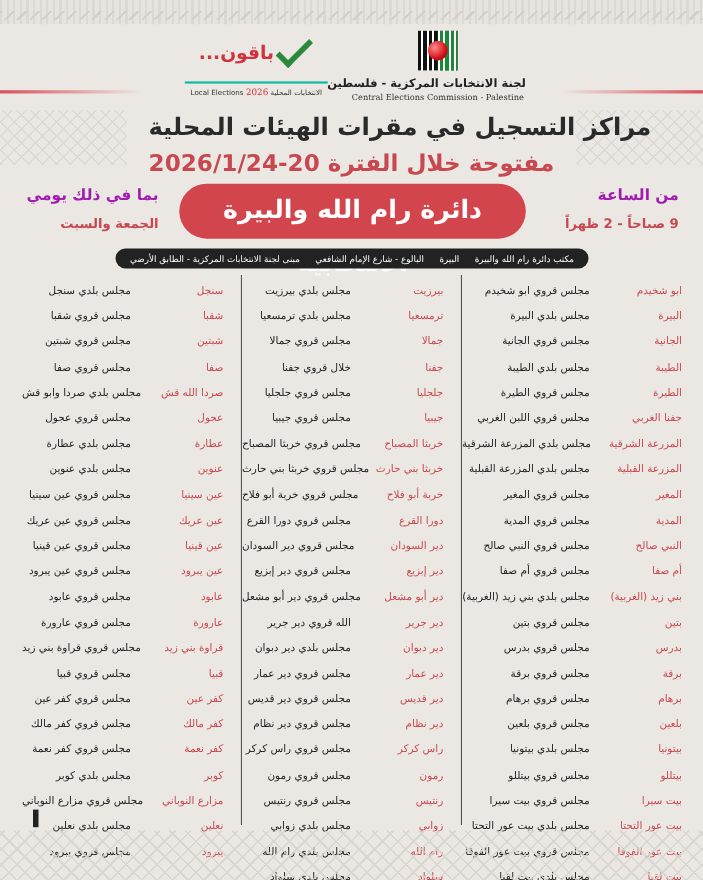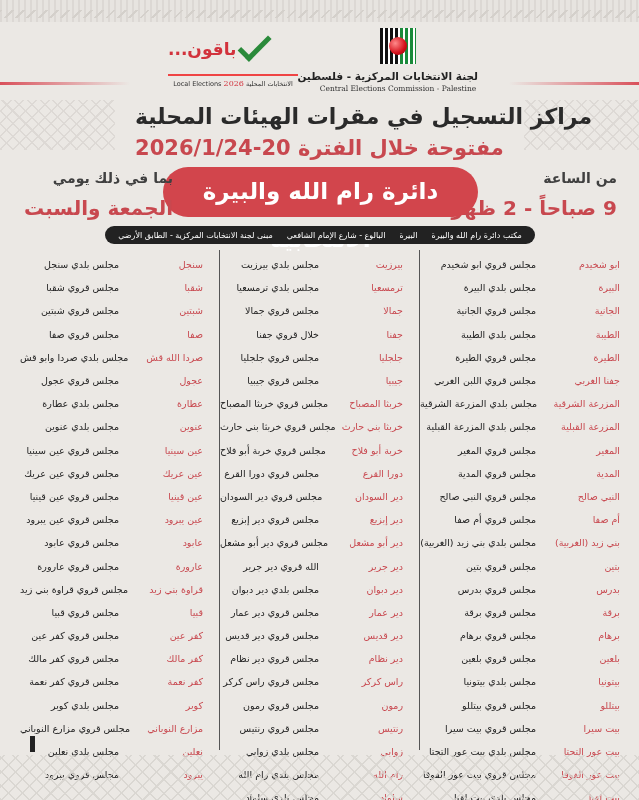--- a/index.html
+++ b/index.html
@@ -56,49 +56,49 @@
     clip-path: polygon(50% 0, 100% 0, 100% 100%, 50% 100%);
   }
   .cec-mark .dot {
     position: absolute; left: 9px; top: 9px; width: 18px; height: 18px; border-radius: 50%;
     background: radial-gradient(circle at 35% 35%, #ff8a8a, #d40f1a 60%, #8a0008);
   }
   .cec-ar { font-size: 10.5px; font-weight: bold; color: #222; margin-top: 6px; direction: rtl; white-space: nowrap; }
   .cec-en { font-family: "DejaVu Serif", serif; font-size: 7.5px; color: #333; white-space: nowrap; margin-top: 2px; }
 
   .baqoun-logo { position: absolute; left: 168px; top: 32px; width: 130px; height: 60px; text-align: center; }
-  .baqoun-row { display: flex; align-items: center; justify-content: flex-start; gap: 4px; height: 34px; }
+  .baqoun-row { display: flex; align-items: center; justify-content: center; gap: 4px; height: 34px; }
   .check {
     width: 32px; height: 16px; border-left: 5px solid #4a4a4a; border-bottom: 5px solid #4a4a4a;
     transform: rotate(-45deg) translate(2px,-4px);
     border-color: #555 #555 #2a8a3a #2a8a3a;
   }
   .baqoun-text { font-size: 17px; font-weight: bold; color: #d2323c; direction: rtl; }
-  .baqoun-sub { font-size: 6.5px; color: #333; white-space: nowrap; margin-top: 8px; border-top: 2px solid #ef4444; padding-top: 3px; }
+  .baqoun-sub { font-size: 6.5px; color: #333; white-space: nowrap; margin-top: 8px; border-top: 2px solid #14b8a6; padding-top: 3px; }
   .baqoun-sub .yr { color: #d2323c; font-family: "DejaVu Serif", serif; font-size: 8px; }
 
   .title {
     position: absolute; top: 104px; left: 0; width: 639px; text-align: center;
     font-size: 22px; font-weight: bold; color: #2a2a2a; direction: rtl; margin-left: 44px;
   }
   .subtitle {
     position: absolute; top: 136px; left: 0; width: 639px; text-align: center;
     font-size: 21px; font-weight: bold; color: #c8484f; direction: rtl;
   }
   .pill {
     position: absolute; left: 163px; top: 167px; width: 315px; height: 50px;
     background: #d2454c; border-radius: 25px; color: #fff;
     font-size: 23px; font-weight: bold; text-align: center; line-height: 48px;
     direction: rtl;
   }
   .side-block { position: absolute; top: 170px; direction: rtl; font-weight: bold; }
   .side-block.right { right: 22px; text-align: right; }
   .side-block.left { left: 24px; text-align: right; }
-  .side-block .l1 { font-size: 14px; color: #404040; }
-  .side-block .l2 { font-size: 20px; color: #c8484f; margin-top: 10px; }
+  .side-block .l1 { font-size: 14px; color: #a21caf; }
+  .side-block .l2 { font-size: 12px; color: #c8484f; margin-top: 10px; }
 
   .address-bar {
     position: absolute; left: 105px; top: 226px; width: 430px; height: 18px;
     background: #222; border-radius: 9px; color: #fff; font-size: 8px;
     display: flex; align-items: center; justify-content: center; gap: 14px; direction: rtl;
     white-space: nowrap;
   }
 
   .columns {
     position: absolute; top: 250px; left: 20px; width: 600px; height: 500px;

